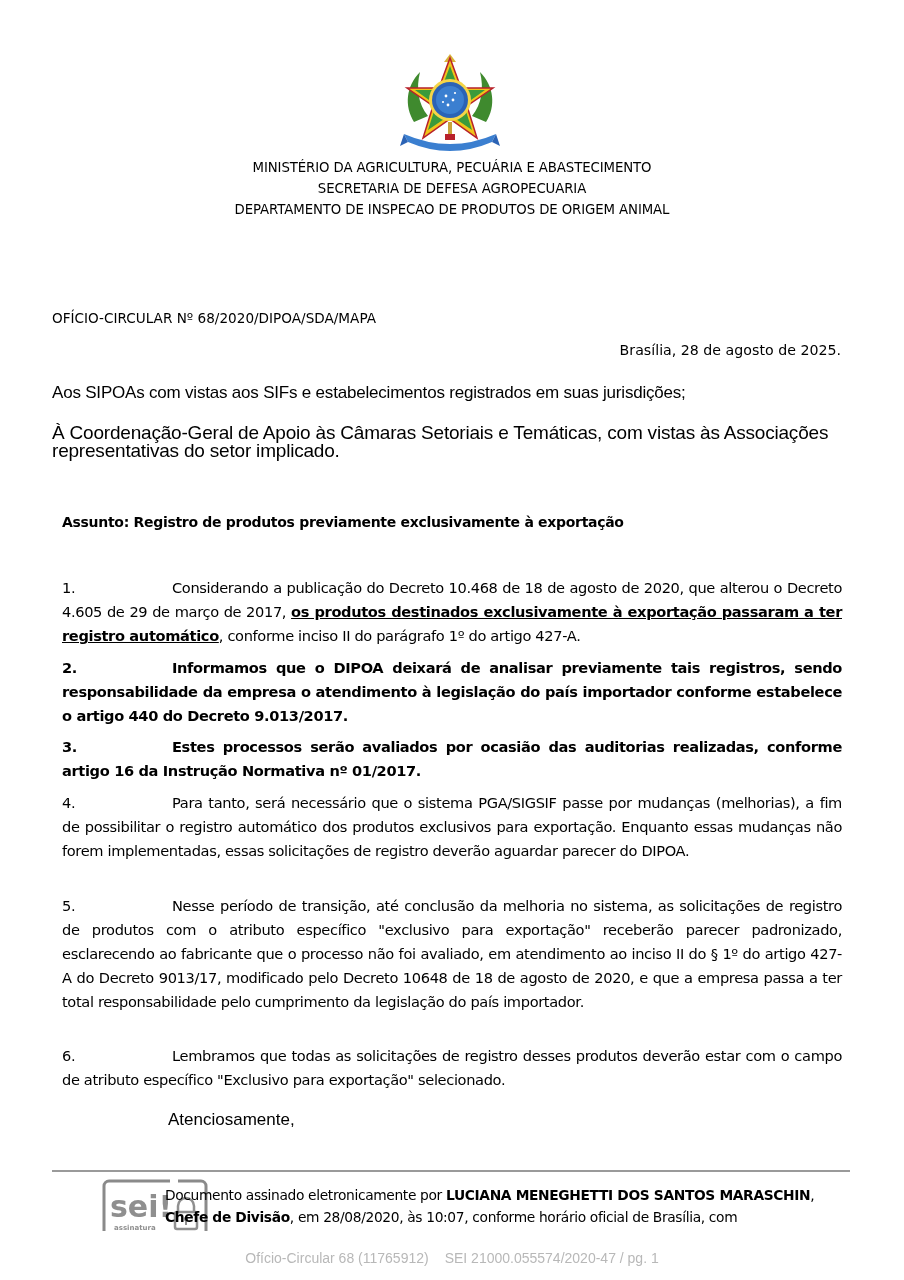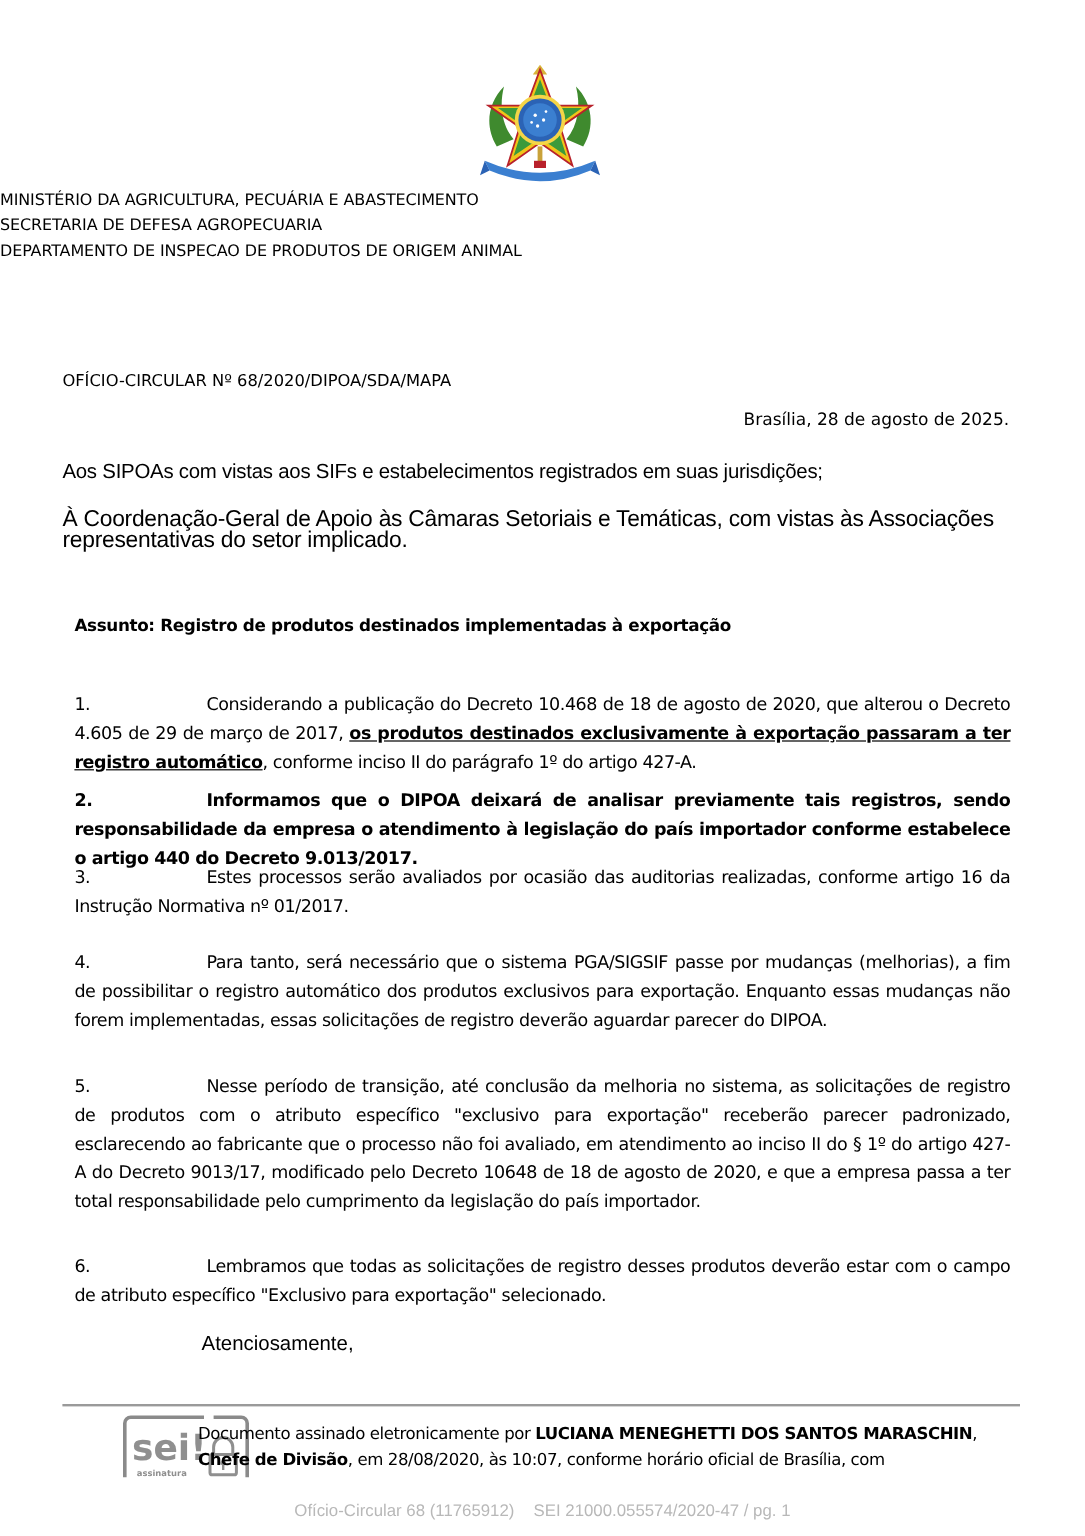--- a/index.html
+++ b/index.html
@@ -3,40 +3,40 @@
 <meta charset="utf-8">
 <style>
   html, body { margin: 0; padding: 0; background: #ffffff; }
   body {
     width: 904px; height: 1280px; position: relative; overflow: hidden;
     font-family: "Liberation Sans", sans-serif; color: #000;
   }
   .abs { position: absolute; }
   #coat { left: 400px; top: 50px; width: 100px; height: 104px; }
   .hdr {
-    left: 0; width: 904px; 
+    left: 0; width: 904px; text-align: center;
     font-family: "DejaVu Sans", sans-serif; font-size: 13.3px; letter-spacing: -0.1px;
   }
   #hdr1 { top: 160px; }
   #hdr2 { top: 181px; }
   #hdr3 { top: 202px; }
   #ref { left: 52px; top: 310px; font-size: 15px; font-family: "DejaVu Sans", sans-serif; font-size: 13.6px; }
   #date { right: 63px; top: 342px; font-family: "DejaVu Sans", sans-serif; font-size: 14.2px; }
   #addr1 { left: 52px; top: 383px; font-size: 17px; letter-spacing: -0.2px; }
   #addr2 { left: 52px; top: 424px; width: 800px; font-size: 19px; line-height: 18px; letter-spacing: -0.2px; }
   #subject { left: 62px; top: 514px; font-family: "DejaVu Sans", sans-serif; font-size: 14px; font-weight: bold; letter-spacing: -0.3px; }
   .para {
     left: 62px; width: 780px; font-family: "DejaVu Sans", sans-serif;
     font-size: 14.6px; line-height: 24px; text-align: justify; letter-spacing: -0.35px;
   }
   .para .num { display: inline-block; width: 110px; }
   .para .u { font-weight: bold; text-decoration: underline; }
   #p1 { top: 576px; }
   #p2 { top: 656px; font-weight: bold; }
-  #p3 { top: 720px; }
+  #p3 { top: 735px; font-weight: bold; }
   #p4 { top: 791px; }
   #p5 { top: 894px; }
   #p6 { top: 1044px; }
   #closing { left: 168px; top: 1110px; font-size: 17px; }
   #rule { left: 52px; top: 1170px; width: 798px; height: 0; border-top: 2px solid #9a9a9a; }
   #seal { left: 54px; top: 1179px; width: 106px; height: 52px; overflow: hidden; margin-left: 48px; }
   #sigtext {
     left: 165px; top: 1184px; width: 690px; font-family: "DejaVu Sans", sans-serif;
     font-size: 13.8px; line-height: 22px; letter-spacing: -0.35px;
   }
@@ -82,21 +82,21 @@
 <div id="hdr1" class="abs hdr">MINISTÉRIO DA AGRICULTURA, PECUÁRIA E ABASTECIMENTO</div>
 <div id="hdr2" class="abs hdr">SECRETARIA DE DEFESA AGROPECUARIA</div>
 <div id="hdr3" class="abs hdr">DEPARTAMENTO DE INSPECAO DE PRODUTOS DE ORIGEM ANIMAL</div>
 
 <div id="ref" class="abs">OFÍCIO-CIRCULAR Nº 68/2020/DIPOA/SDA/MAPA</div>
 <div id="date" class="abs">Brasília, 28 de agosto de 2025.</div>
 
 <div id="addr1" class="abs">Aos SIPOAs com vistas aos SIFs e estabelecimentos registrados em suas jurisdições;</div>
 <div id="addr2" class="abs">À Coordenação-Geral de Apoio às Câmaras Setoriais e Temáticas, com vistas às Associações representativas do setor implicado.</div>
 
-<div id="subject" class="abs">Assunto: Registro de produtos destinados implementadas à exportação</div>
+<div id="subject" class="abs">Assunto: Registro de produtos previamente exclusivamente à exportação</div>
 
 <div id="p1" class="abs para">
   <span class="num">1.</span><span>Considerando a publicação do Decreto 10.468 de 18 de agosto de 2020, que alterou o Decreto 4.605 de 29 de março de 2017, </span><span class="u">os produtos destinados exclusivamente à exportação passaram a ter registro automático</span><span>, conforme inciso II do parágrafo 1º do artigo 427-A.</span>
 </div>
 <div id="p2" class="abs para">
   <span class="num">2.</span><span>Informamos que o DIPOA deixará de analisar previamente tais registros, sendo responsabilidade da empresa o atendimento à legislação do país importador conforme estabelece o artigo 440 do Decreto 9.013/2017.</span>
 </div>
 <div id="p3" class="abs para">
   <span class="num">3.</span><span>Estes processos serão avaliados por ocasião das auditorias realizadas, conforme artigo 16 da Instrução Normativa nº 01/2017.</span>
 </div>

